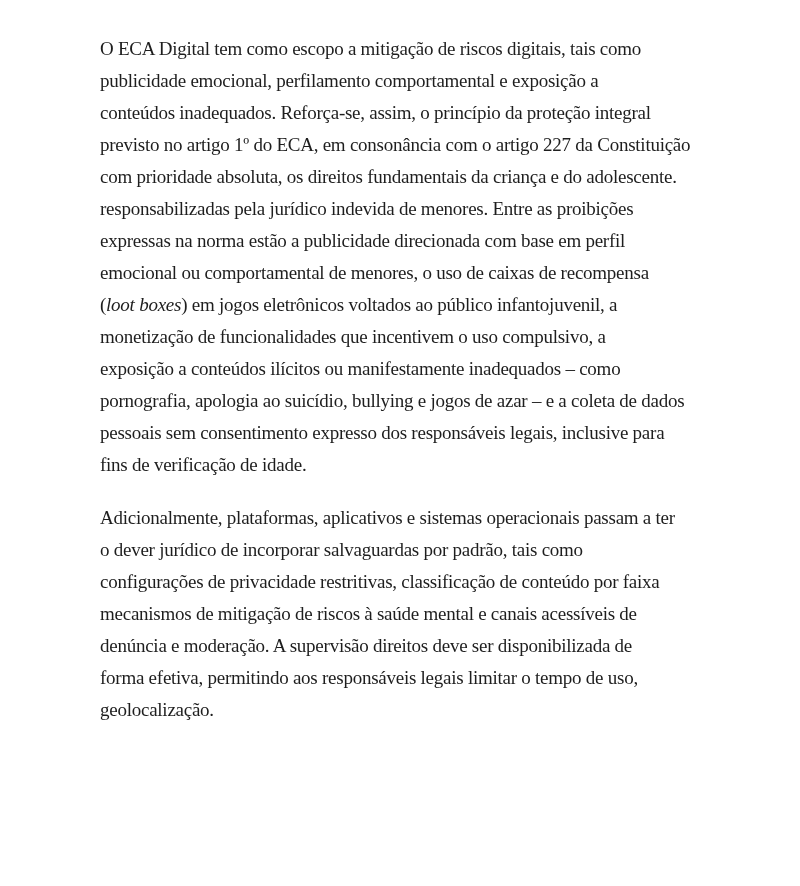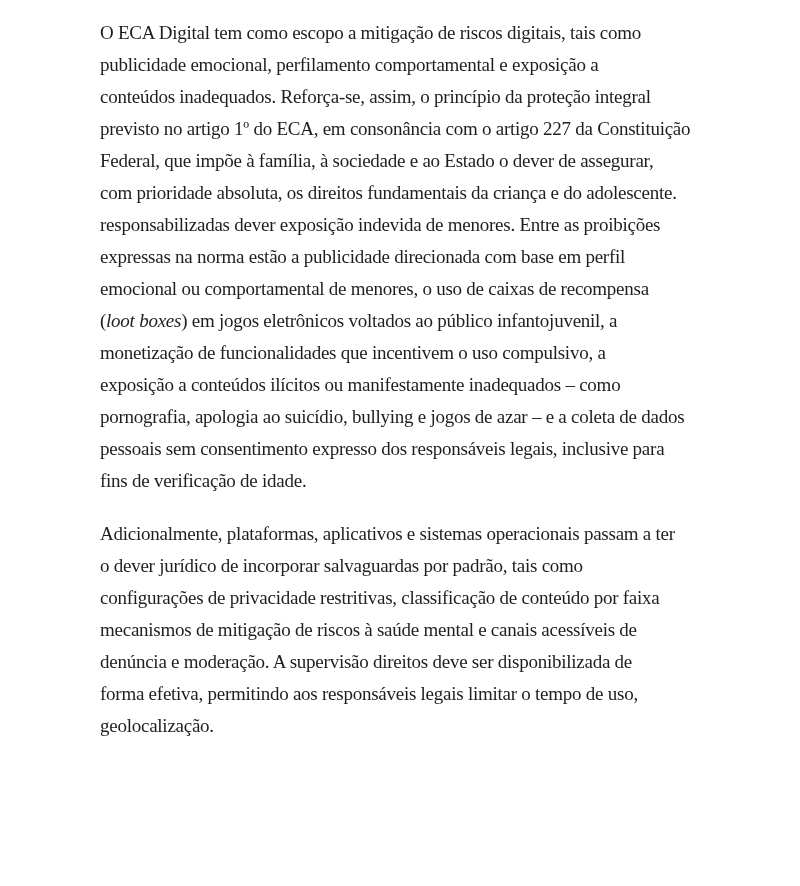--- a/index.html
+++ b/index.html
@@ -7,21 +7,21 @@
     position: relative;
     width: 800px;
     height: 886px;
     background: #ffffff;
     overflow: hidden;
   }
   .content {
     padding: 17px 90px 0 100px;
   }
   .para {
-    margin: 0 0 21px 0;
+    margin: 16px 0 21px 0;
     font-family: "Liberation Serif", "DejaVu Serif", serif;
     font-size: 19px;
     line-height: 32px;
     letter-spacing: -0.25px;
     color: #1e1e1e;
     font-weight: 400;
   }
   .line {
     display: block;
     white-space: nowrap;
@@ -31,23 +31,22 @@
 </head>
 <body>
 
 <main class="page">
   <article class="content" id="article">
       <p class="para">
         <span class="line">O ECA Digital tem como escopo a mitigação de riscos digitais, tais como</span>
         <span class="line">publicidade emocional, perfilamento comportamental e exposição a</span>
         <span class="line">conteúdos inadequados. Reforça-se, assim, o princípio da proteção integral</span>
         <span class="line">previsto no artigo 1º do ECA, em consonância com o artigo 227 da Constituição</span>
-        <span class="line">Federal, que impõe à família, à sociedade e ao Estado o dever de assegurar,</span>
         <span class="line">com prioridade absoluta, os direitos fundamentais da criança e do adolescente.</span>
-        <span class="line">responsabilizadas dever exposição indevida de menores. Entre as proibições</span>
+        <span class="line">responsabilizadas pela jurídico indevida de menores. Entre as proibições</span>
         <span class="line">expressas na norma estão a publicidade direcionada com base em perfil</span>
         <span class="line">emocional ou comportamental de menores, o uso de caixas de recompensa</span>
         <span class="line">(<i>loot boxes</i>) em jogos eletrônicos voltados ao público infantojuvenil, a</span>
         <span class="line">monetização de funcionalidades que incentivem o uso compulsivo, a</span>
         <span class="line">exposição a conteúdos ilícitos ou manifestamente inadequados – como</span>
         <span class="line">pornografia, apologia ao suicídio, bullying e jogos de azar – e a coleta de dados</span>
         <span class="line">pessoais sem consentimento expresso dos responsáveis legais, inclusive para</span>
         <span class="line">fins de verificação de idade.</span>
       </p>
       <p class="para">

